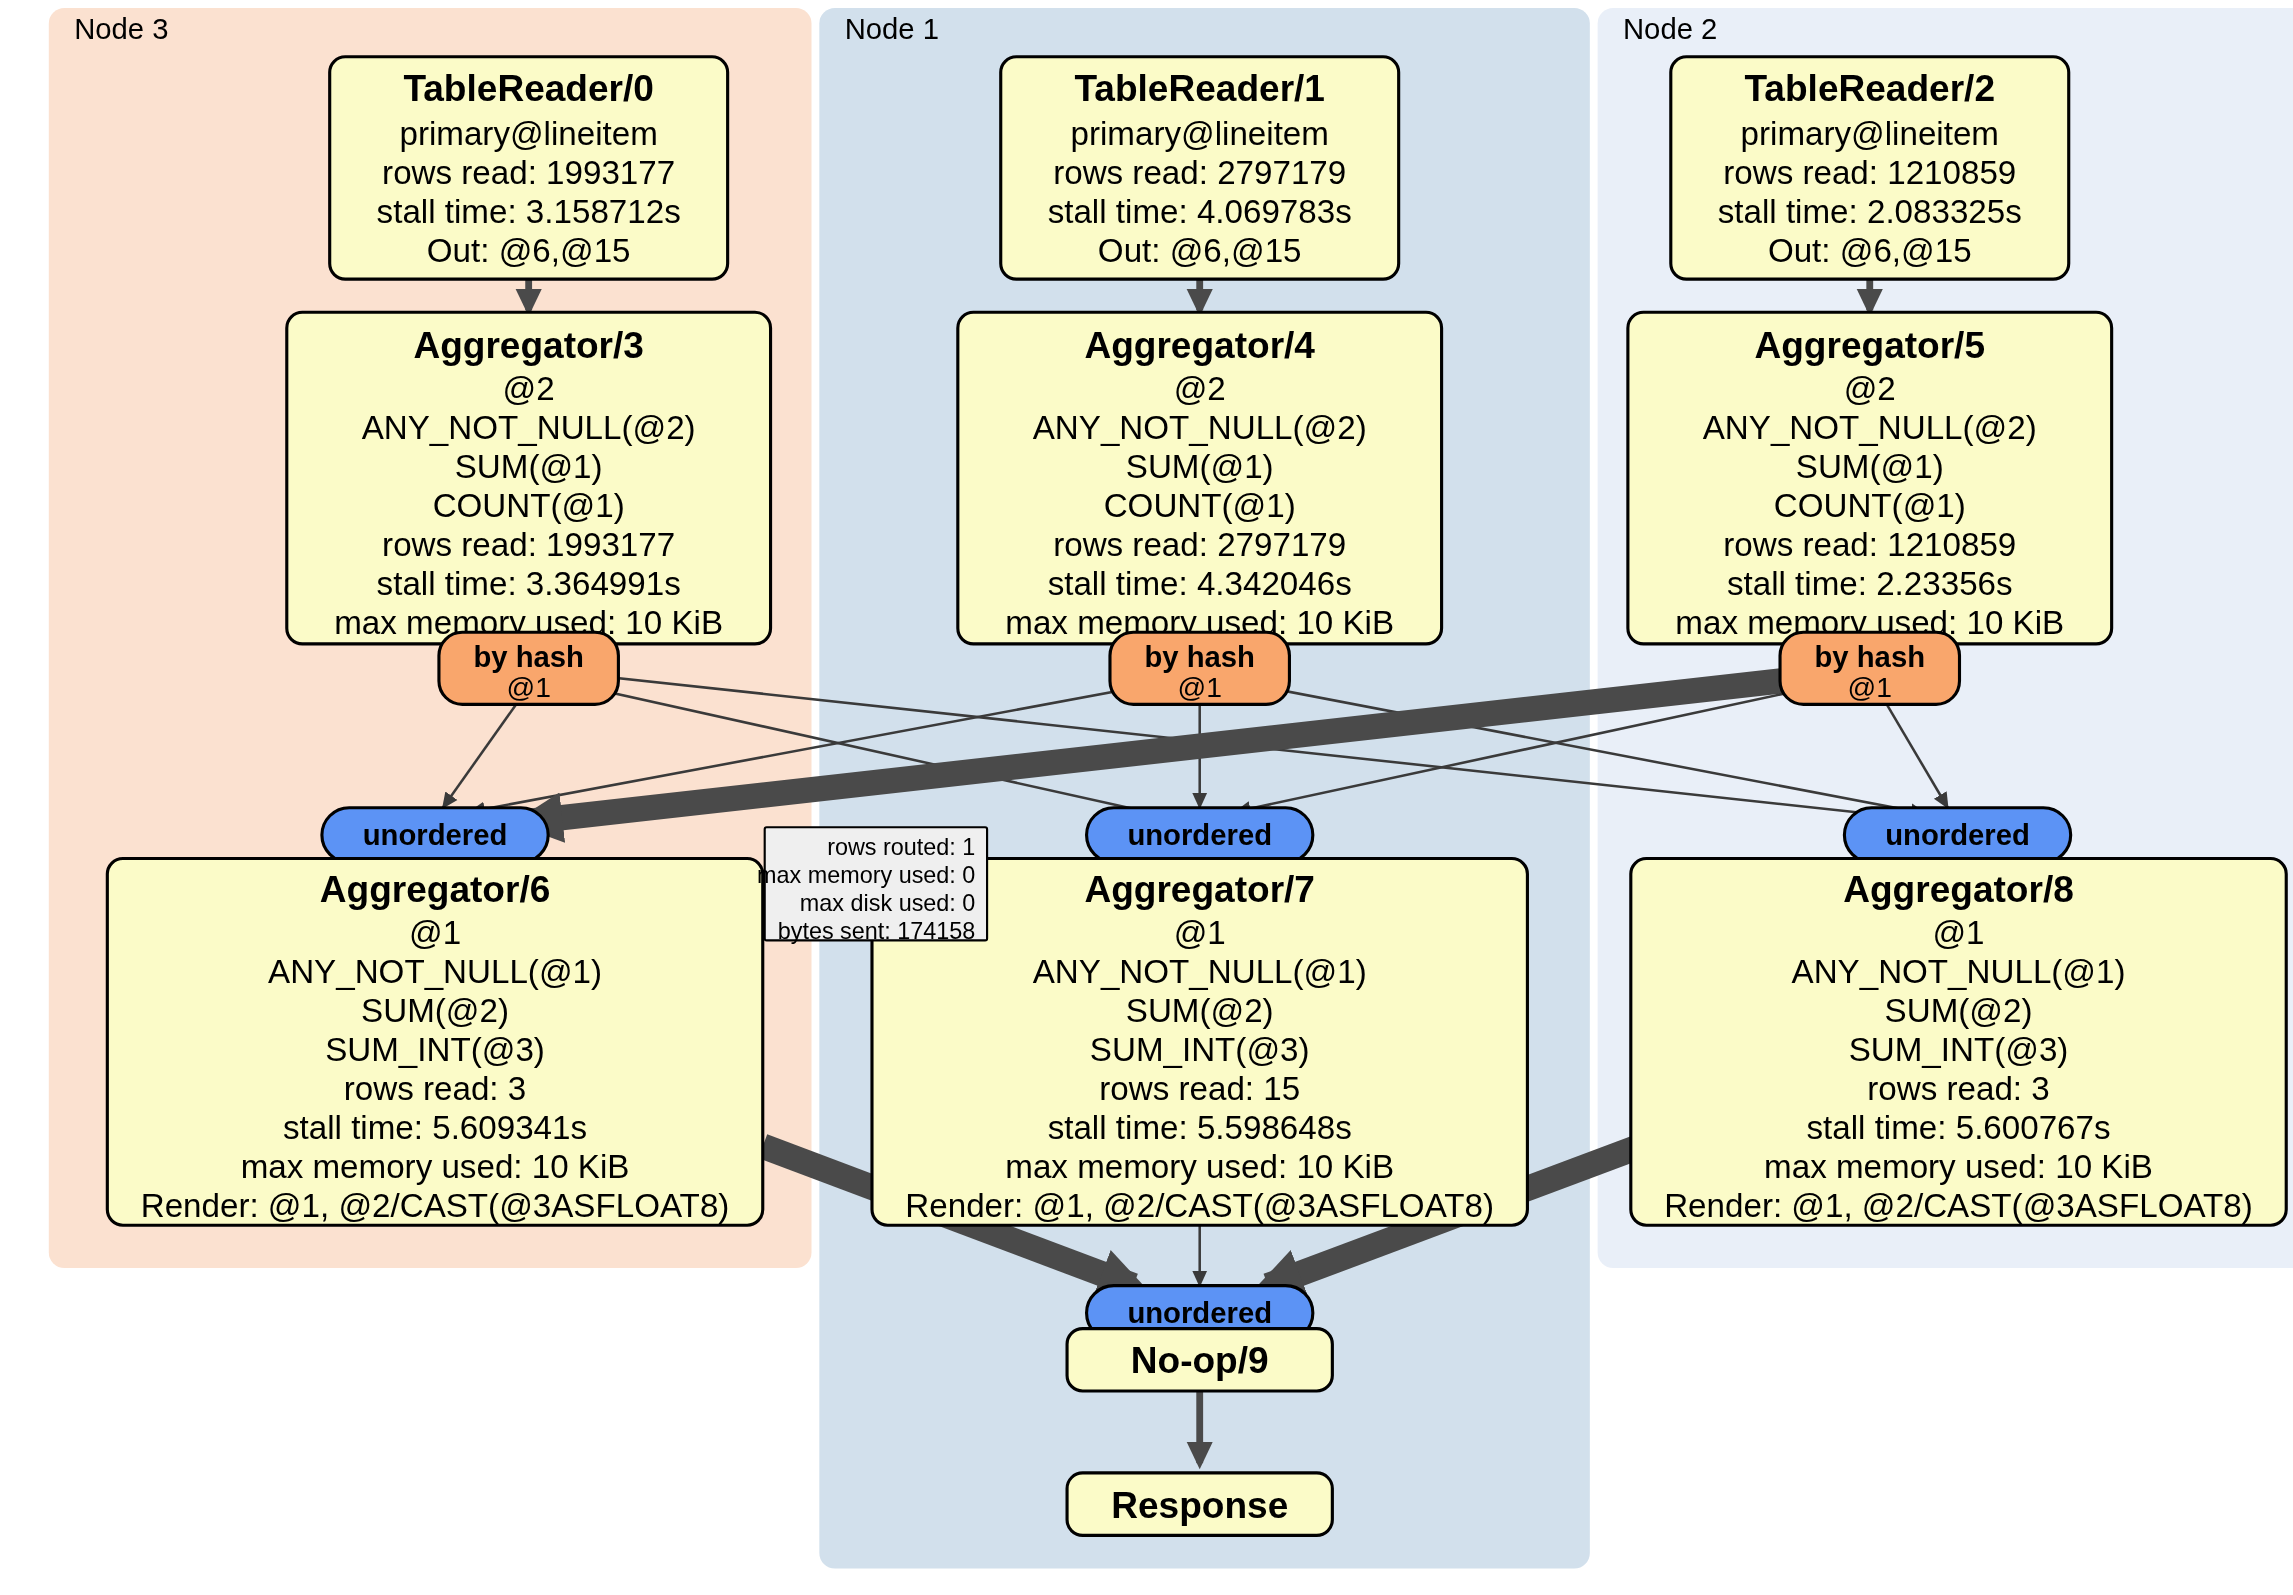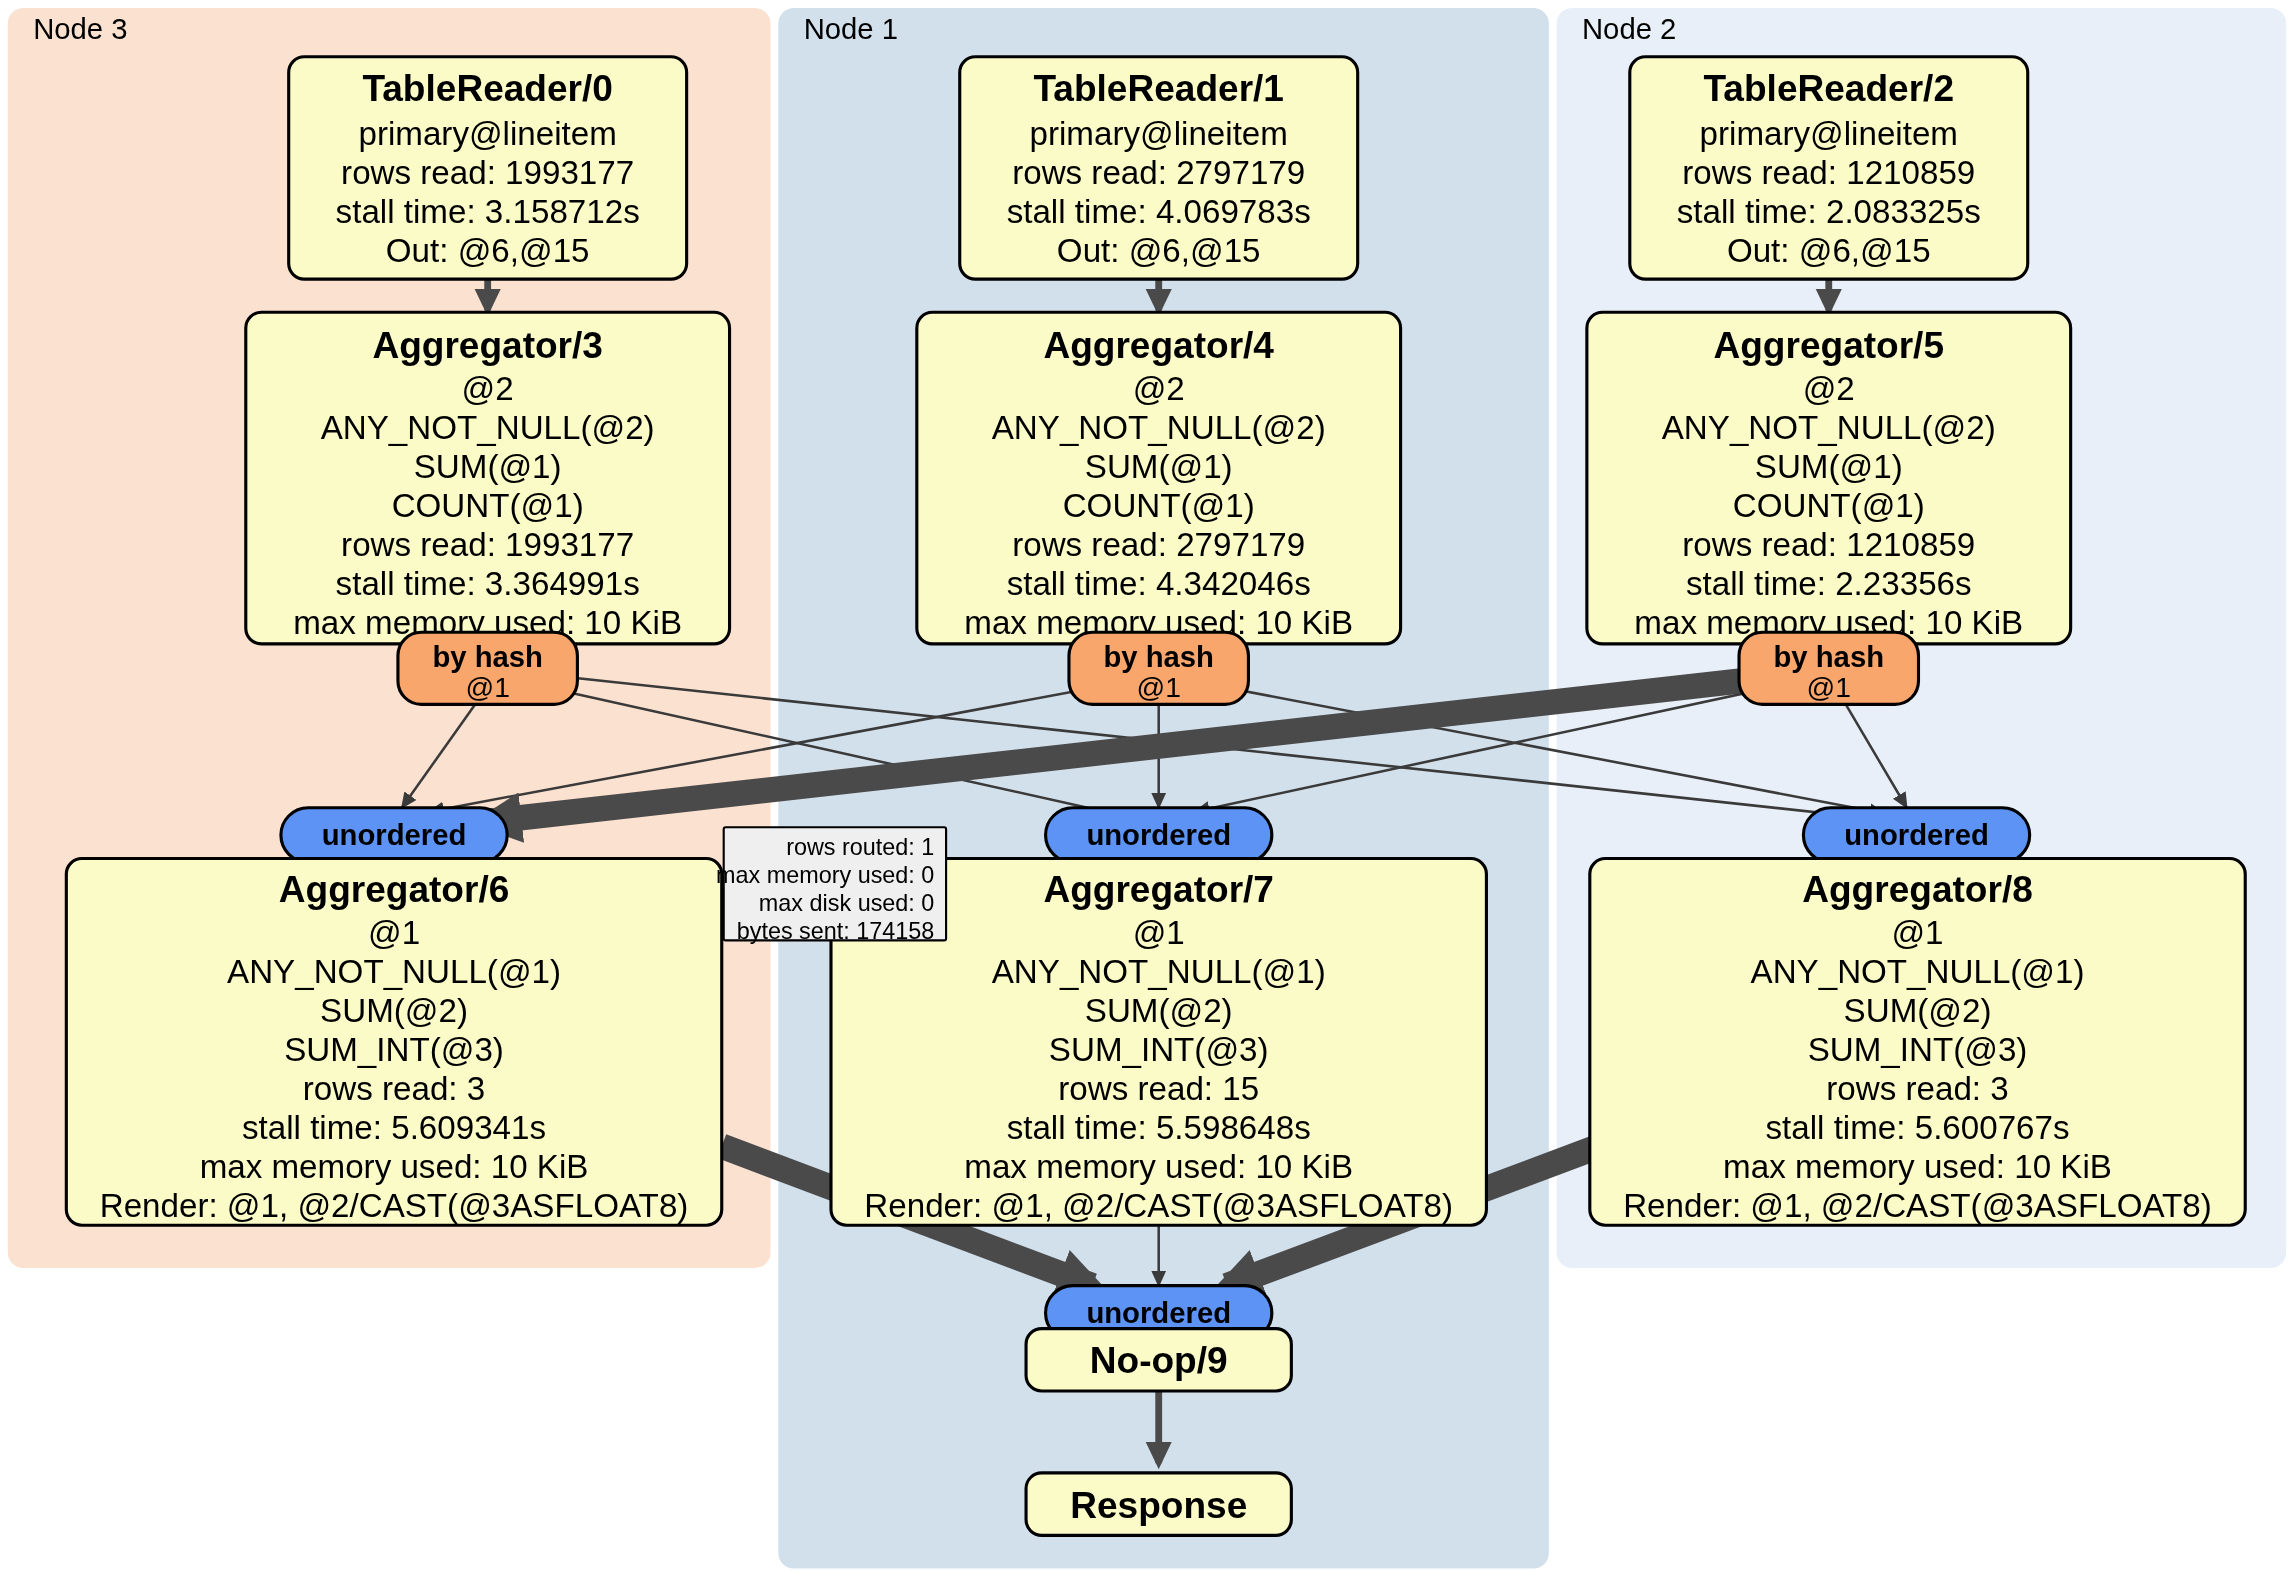--- a/index.html
+++ b/index.html
@@ -13,20 +13,21 @@
     height: 1596px;
     position: relative;
     overflow: hidden;
     font-family: "Liberation Sans", "DejaVu Sans", sans-serif;
   }
   #diagram-root {
     position: absolute;
     inset: 0;
     width: 2160px;
     height: 1596px;
+    margin-left: 41px;
   }
   svg#plan-svg {
     position: absolute;
     top: 0; left: 0;
     width: 2294px;
     height: 1596px;
     display: block;
   }
   .cluster-rect { stroke: none; }
   .cluster-label {

